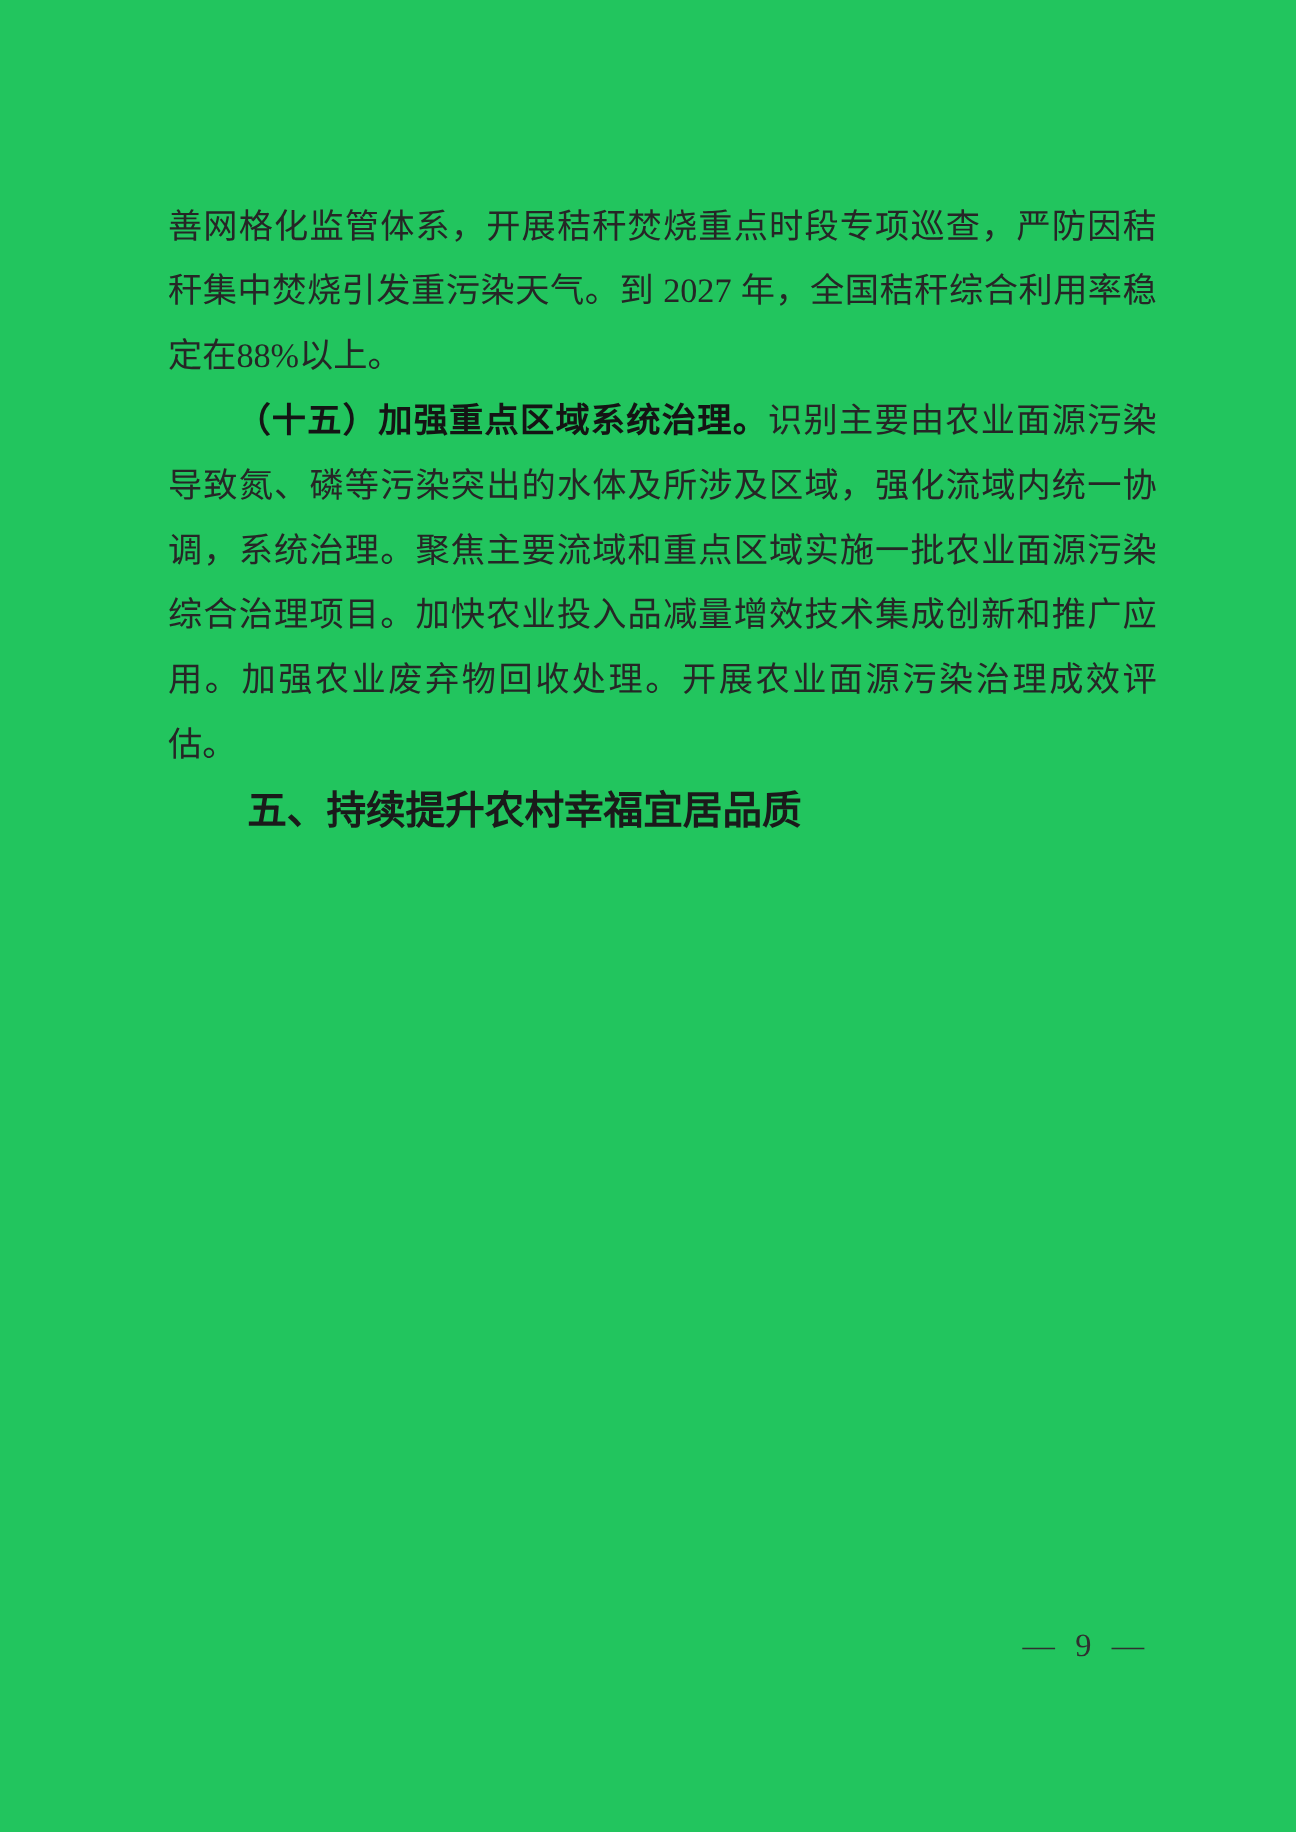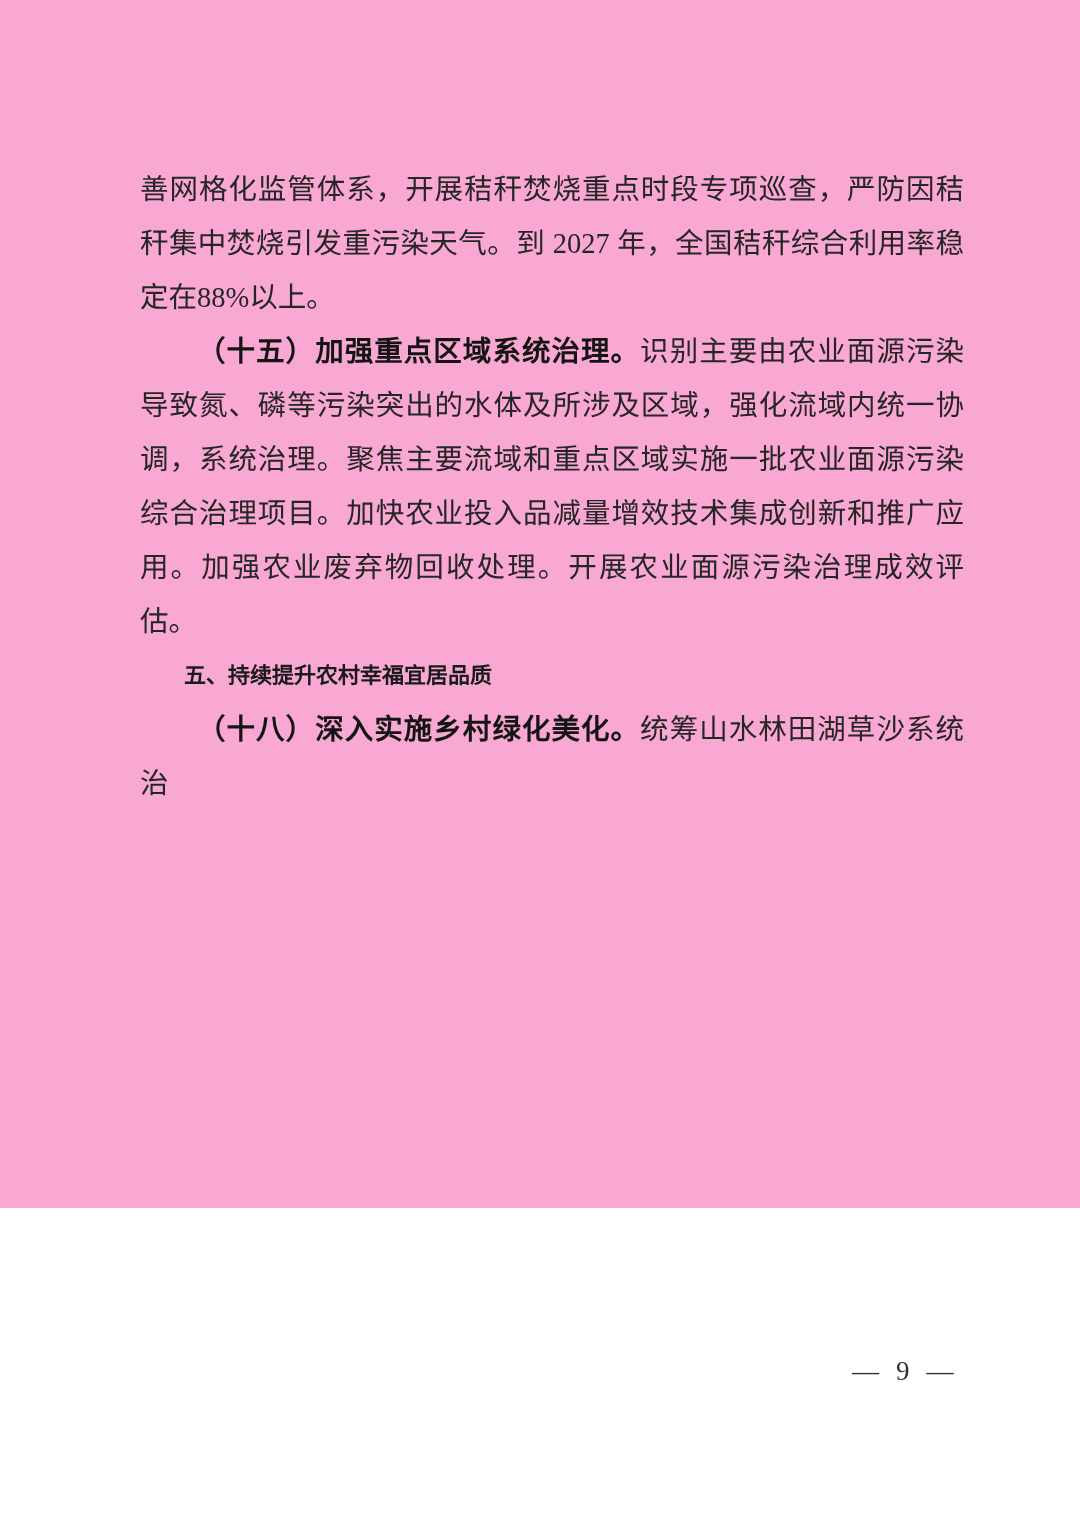--- a/index.html
+++ b/index.html
@@ -12,22 +12,22 @@
     background: #ffffff;
     position: relative;
     overflow: hidden;
     font-family: "Liberation Serif", "DejaVu Serif", serif;
     color: #262626;
   }
   .page {
     position: absolute;
     left: 0; top: 0;
     width: 1080px;
-    height: 1208px;
-    background: #f9a8d4;
+    height: 1527px;
+    background: #22c55e;
   }
   .text-block {
     position: absolute;
     left: 140px;
     top: 163px;
     width: 824px;
     font-size: 28.5px;
     line-height: 54px;
     text-align: justify;
     text-justify: inter-character;
@@ -42,21 +42,21 @@
   }
   .lead {
     font-weight: 700;
     color: #141414;
   }
   .section-heading {
     margin: 0;
     text-indent: 2em;
     font-family: "Liberation Sans", "DejaVu Sans", sans-serif;
     font-weight: 700;
-    font-size: 22px;
+    font-size: 33px;
     line-height: 54px;
     color: #1a1a1a;
     text-align: left;
   }
   .page-footer {
     position: absolute;
     top: 1356px;
     left: 852px;
     display: flex;
     align-items: center;
@@ -75,21 +75,20 @@
   <div class="text-block">
 
     <p class="continuation"><span>善网格化监管体系，开展秸秆焚烧重点时段专项巡查，严防因秸秆集中焚烧引发重污染天气。到 2027 年，全国秸秆综合利用率稳定在88%以上。</span></p>
 
     <p><span class="lead">（十五）加强重点区域系统治理。</span><span>识别主要由农业面源污染导致氮、磷等污染突出的水体及所涉及区域，强化流域内统一协调，系统治理。聚焦主要流域和重点区域实施一批农业面源污染综合治理项目。加快农业投入品减量增效技术集成创新和推广应用。加强农业废弃物回收处理。开展农业面源污染治理成效评估。</span></p>
 
     <h2 class="section-heading">五、持续提升农村幸福宜居品质</h2>
 
 
 
-    <p><span class="lead">（十八）深入实施乡村绿化美化。</span><span>统筹山水林田湖草沙系统治</span></p>
 
   </div>
 
   <div class="page-footer">
     <span>—</span>
     <span>9</span>
     <span>—</span>
   </div>
 
 </div>

